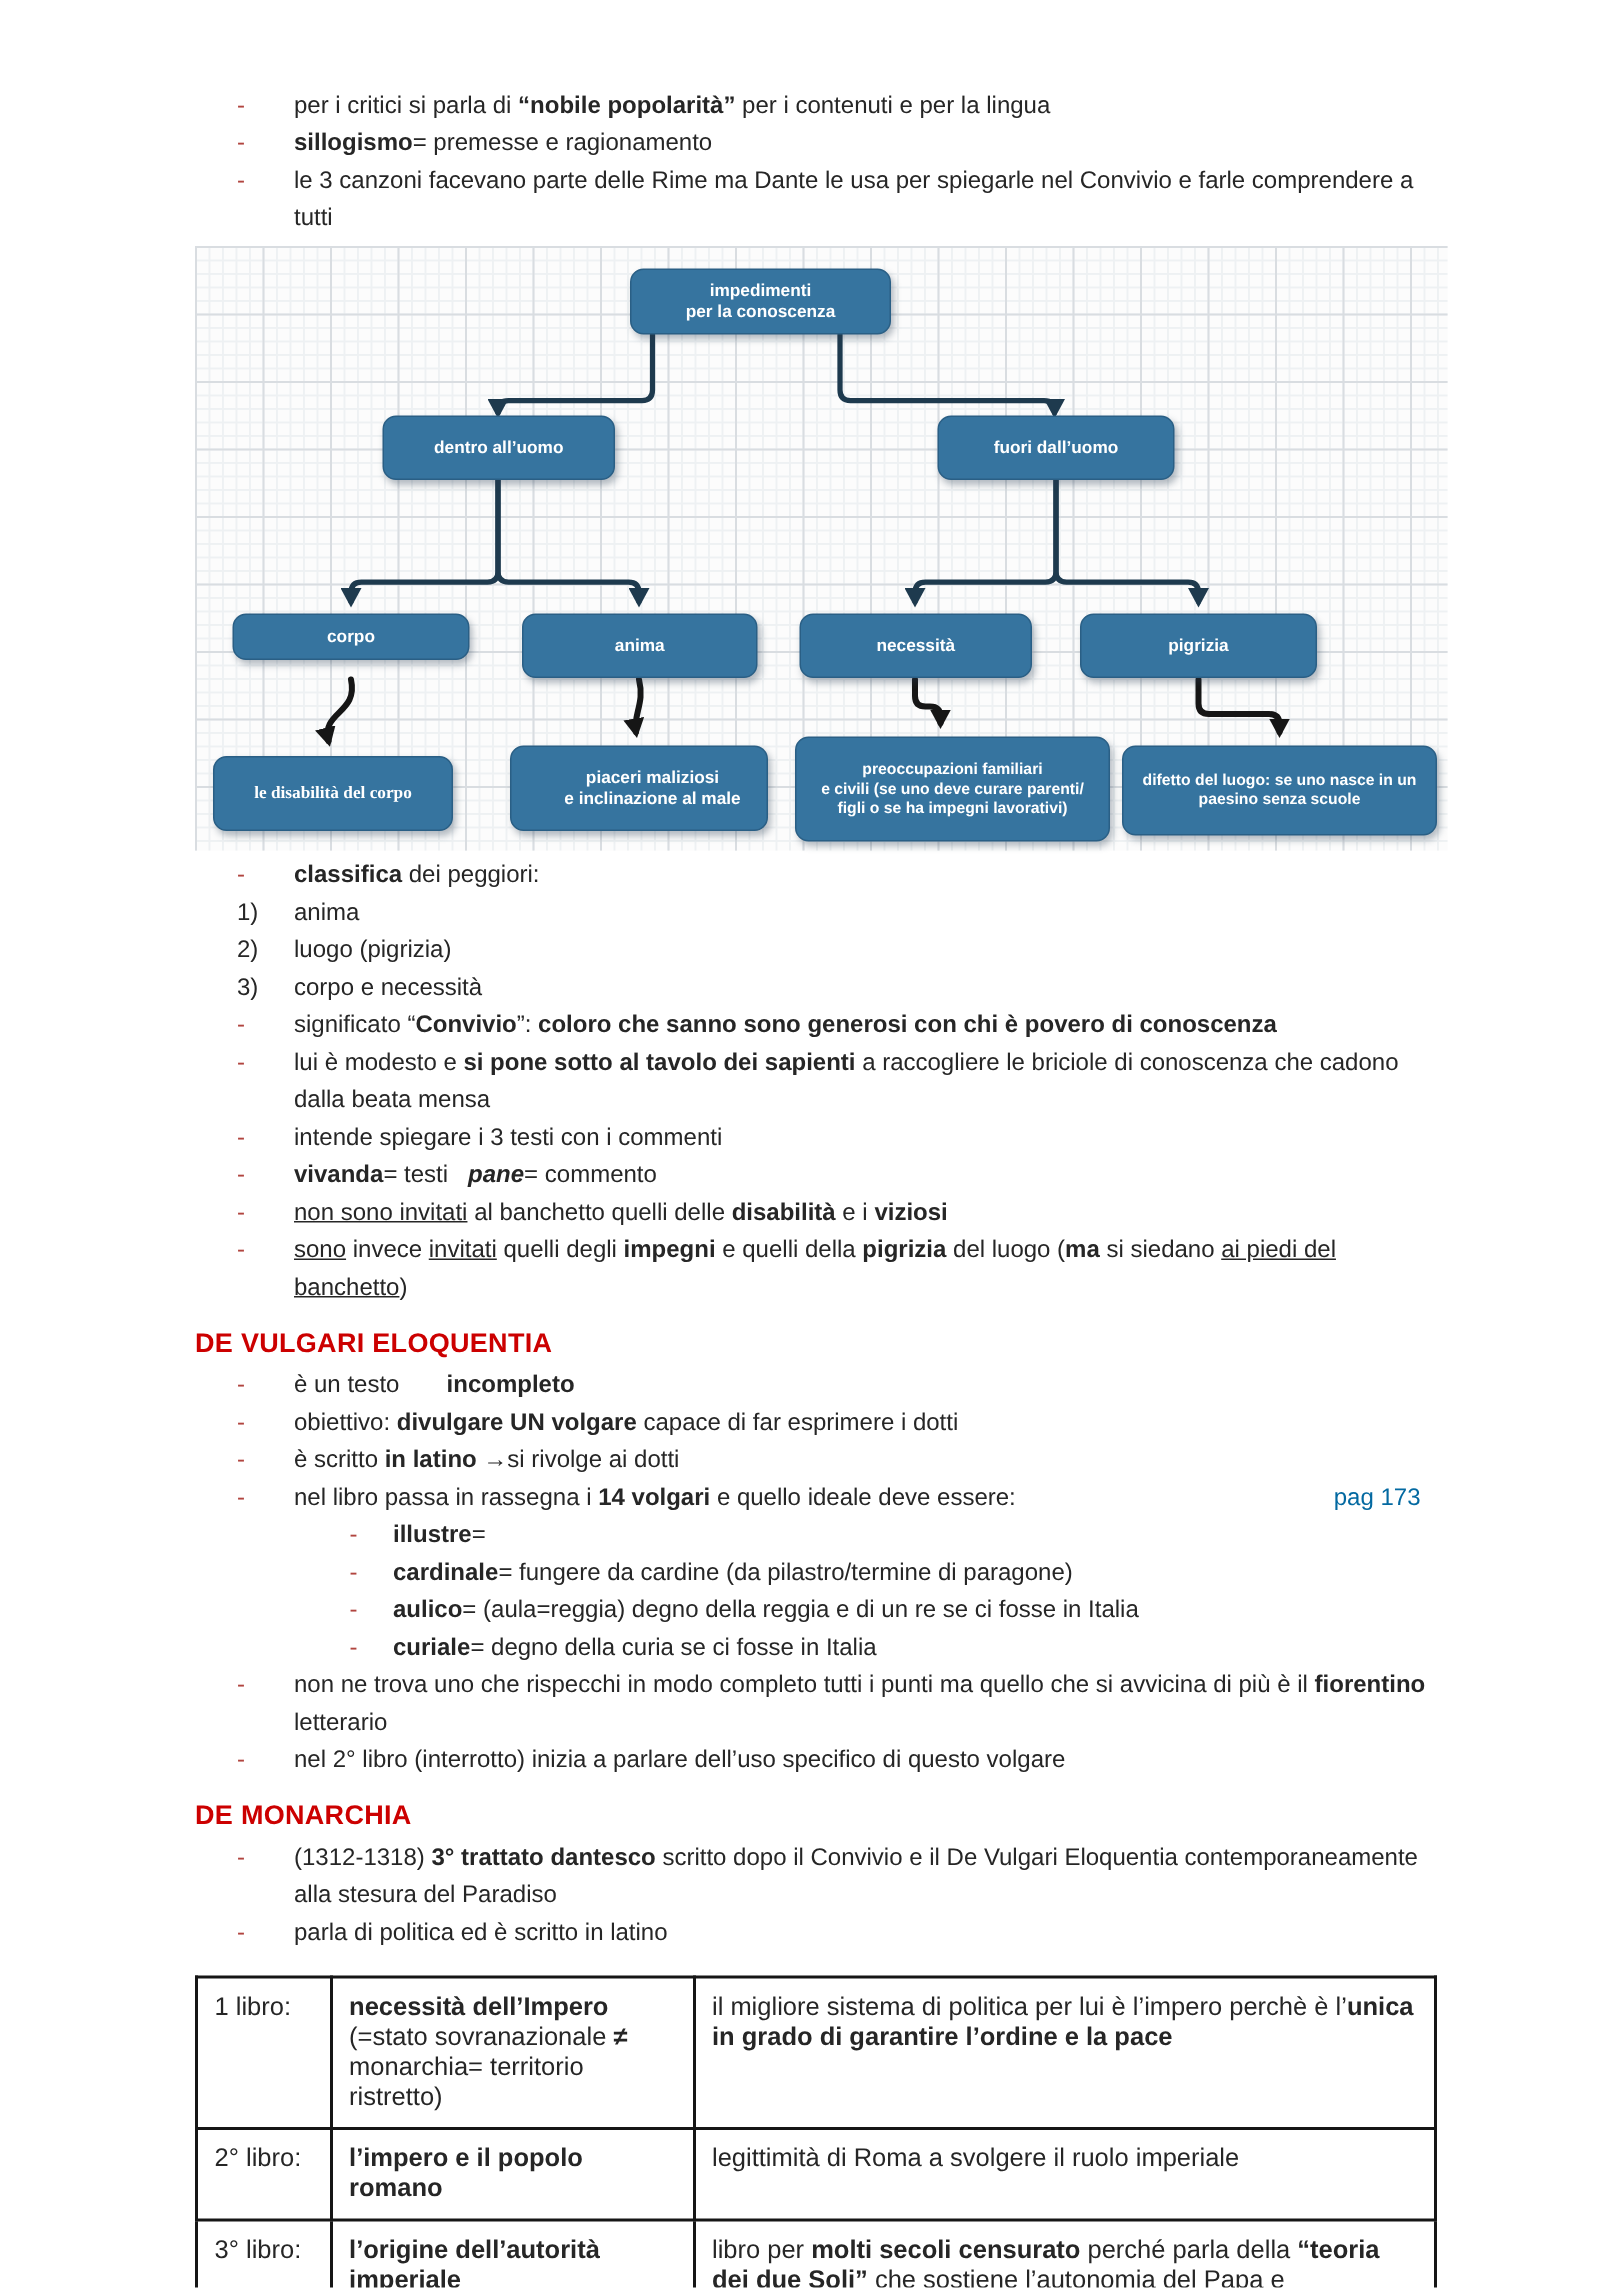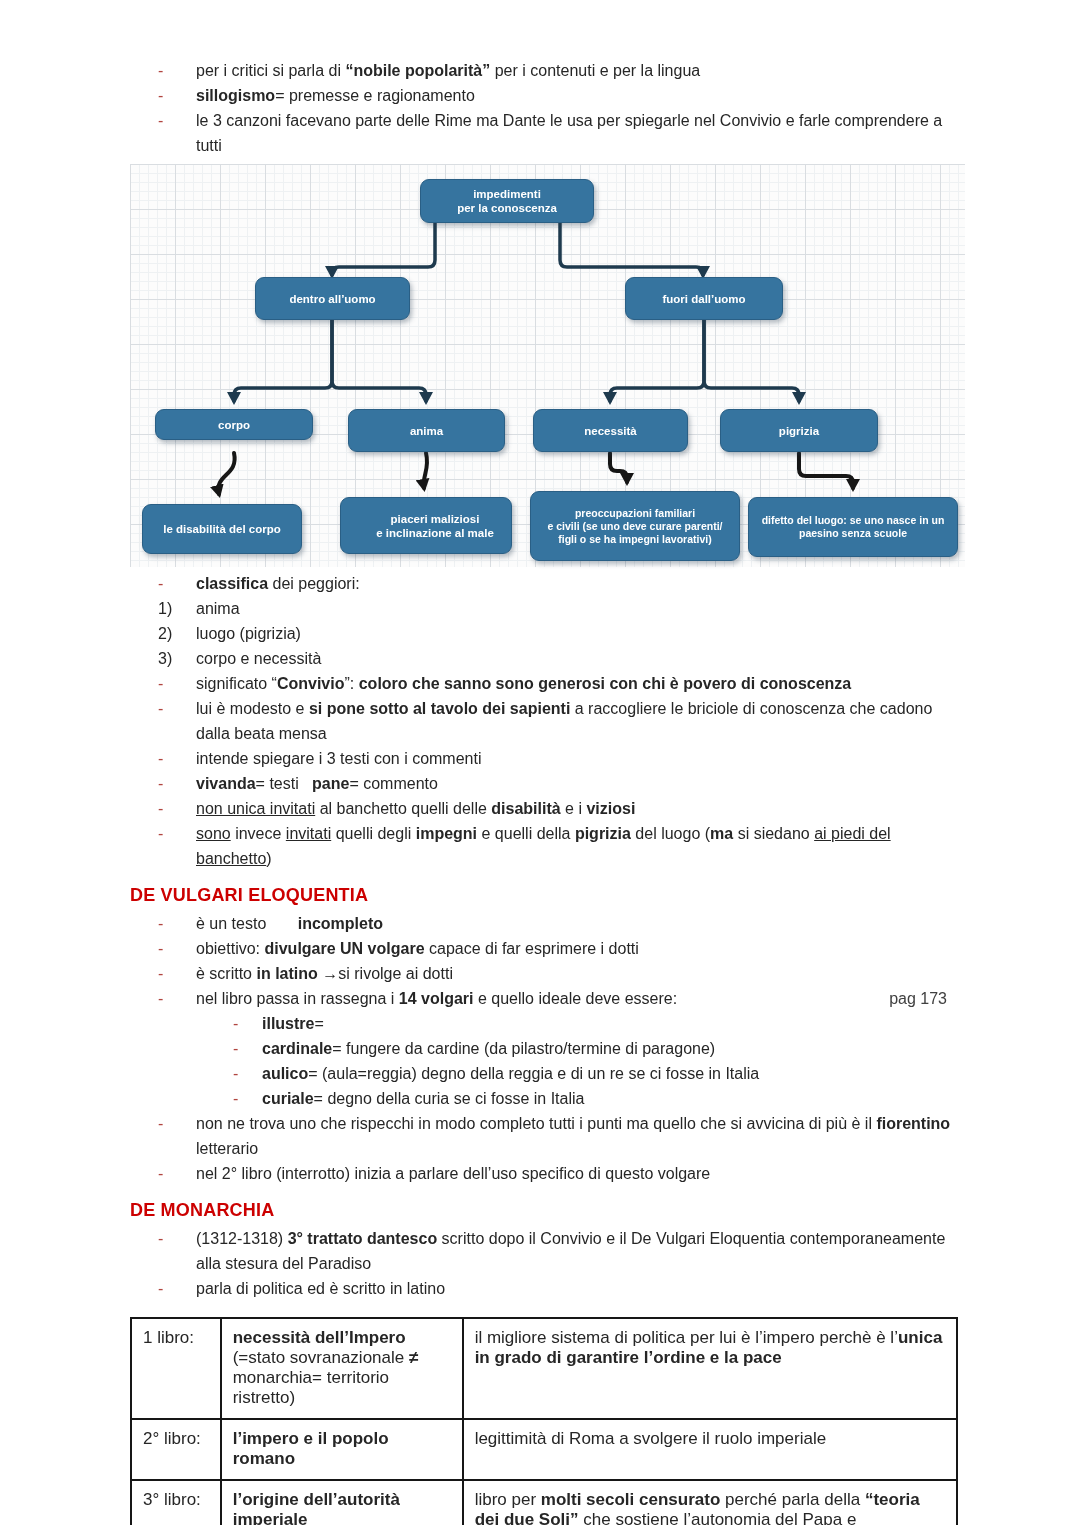--- a/index.html
+++ b/index.html
@@ -11,21 +11,21 @@
   }
   .content{position:relative;padding:58px 115px 0 130px;}
   ul.dash{list-style:none;margin:0;padding:0;}
   ul.dash li{display:flex;padding-left:28px;}
   ul.dash li.n2{padding-left:103px;}
   .mk{flex:0 0 38px;}
   li.n2 .mk{flex:0 0 29px;}
   .mk.red{color:#b1453f;}
   .tx{flex:1 1 auto;}
   .rowflex{display:flex;align-items:flex-end;}
-  .pagref{flex:0 0 auto;color:#404040;padding-right:18px;}
+  .pagref{flex:0 0 auto;color:#0369a1;padding-right:18px;}
   .mt8{margin-top:8px;}
   .mt10{margin-top:10px;}
   h2.sec{
     margin:10px 0 2px 0;color:#cc0000;font-size:18px;line-height:28px;
     font-weight:700;letter-spacing:.2px;
   }
   
   .flowchart{
     position:relative;width:835px;height:403px;margin:6px 0 4px 0;
     background-color:#fcfcfc;
@@ -104,21 +104,21 @@
       </g>
     </svg>
     <div class="fnode" style="left:290px;top:15px;width:174px;height:44px;">impedimenti
 per la conoscenza</div>
     <div class="fnode" style="left:125px;top:113px;width:155px;height:43px;">dentro all’uomo</div>
     <div class="fnode" style="left:495px;top:113px;width:158px;height:43px;">fuori dall’uomo</div>
     <div class="fnode" style="left:25px;top:245px;width:158px;height:31px;">corpo</div>
     <div class="fnode" style="left:218px;top:245px;width:157px;height:43px;">anima</div>
     <div class="fnode" style="left:403px;top:245px;width:155px;height:43px;">necessità</div>
     <div class="fnode" style="left:590px;top:245px;width:158px;height:43px;">pigrizia</div>
-    <div class="fnode" style="left:12px;top:340px;width:160px;height:50px;">le disabilità del corpo</div>
+    <div class="fnode" style="left:12px;top:340px;width:160px;height:50px;font-family:Liberation Serif, serif;">le disabilità del corpo</div>
     <div class="fnode" style="left:210px;top:333px;width:172px;height:57px;padding-left:24px;">piaceri maliziosi
 e inclinazione al male</div>
     <div class="fnode small" style="left:400px;top:327px;width:210px;height:70px;">preoccupazioni familiari
 e civili (se uno deve curare parenti/
 figli o se ha impegni lavorativi)</div>
     <div class="fnode small" style="left:618px;top:333px;width:210px;height:60px;">difetto del luogo: se uno nasce in un
 paesino senza scuole</div>
   </div>
 
   <ul class="dash mt10">
@@ -148,25 +148,25 @@
     <li>
         <span class="mk red">-</span>
         <div class="tx">lui è modesto e <span style="font-weight: 700;">si pone sotto al tavolo dei sapienti</span> a raccogliere le briciole di conoscenza che cadono dalla beata mensa</div>
       </li>
     <li>
         <span class="mk red">-</span>
         <div class="tx">intende spiegare i 3 testi con i commenti</div>
       </li>
     <li>
         <span class="mk red">-</span>
-        <div class="tx"><span style="font-weight: 700;">vivanda</span>= testi&nbsp;&nbsp; <span style="font-weight: 700;">pane</span>= commento</div>
-      </li>
-    <li>
-        <span class="mk red">-</span>
-        <div class="tx"><span style="text-decoration: underline;">non unica invitati</span> al banchetto quelli delle <span style="font-weight: 700;">disabilità</span> e i <span style="font-weight: 700;">viziosi</span></div>
+        <div class="tx"><span style="font-weight: 700;">vivanda</span>= testi&nbsp;&nbsp; <span style="font-weight: 700; font-style: italic;">pane</span>= commento</div>
+      </li>
+    <li>
+        <span class="mk red">-</span>
+        <div class="tx"><span style="text-decoration: underline;">non sono invitati</span> al banchetto quelli delle <span style="font-weight: 700;">disabilità</span> e i <span style="font-weight: 700;">viziosi</span></div>
       </li>
     <li>
         <span class="mk red">-</span>
         <div class="tx"><span style="text-decoration: underline;">sono</span> invece <span style="text-decoration: underline;">invitati</span> quelli degli <span style="font-weight: 700;">impegni</span> e quelli della <span style="font-weight: 700;">pigrizia</span> del luogo (<span style="font-weight: 700;">ma</span> si siedano <span style="text-decoration: underline;">ai piedi del banchetto</span>)</div>
       </li>
   </ul>
 
   <h2 class="sec">DE VULGARI ELOQUENTIA</h2>
   <ul class="dash">
     <li>

